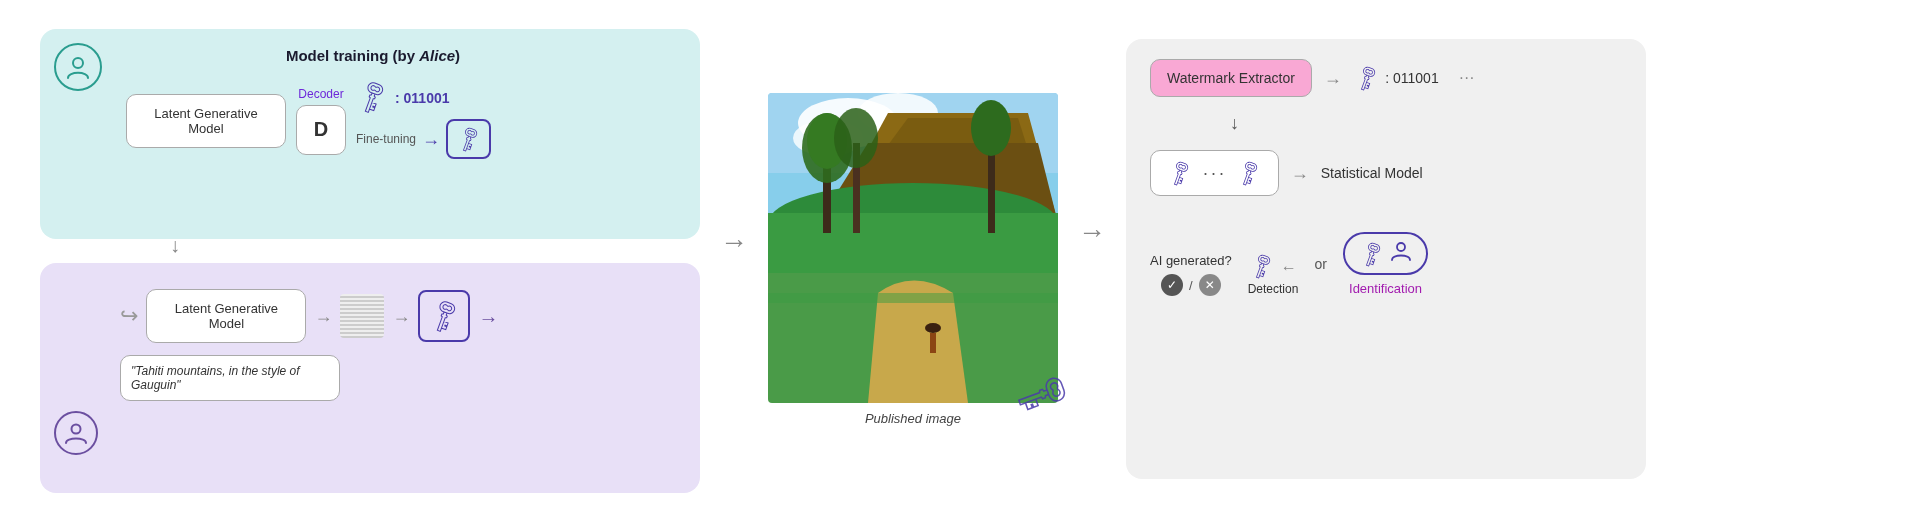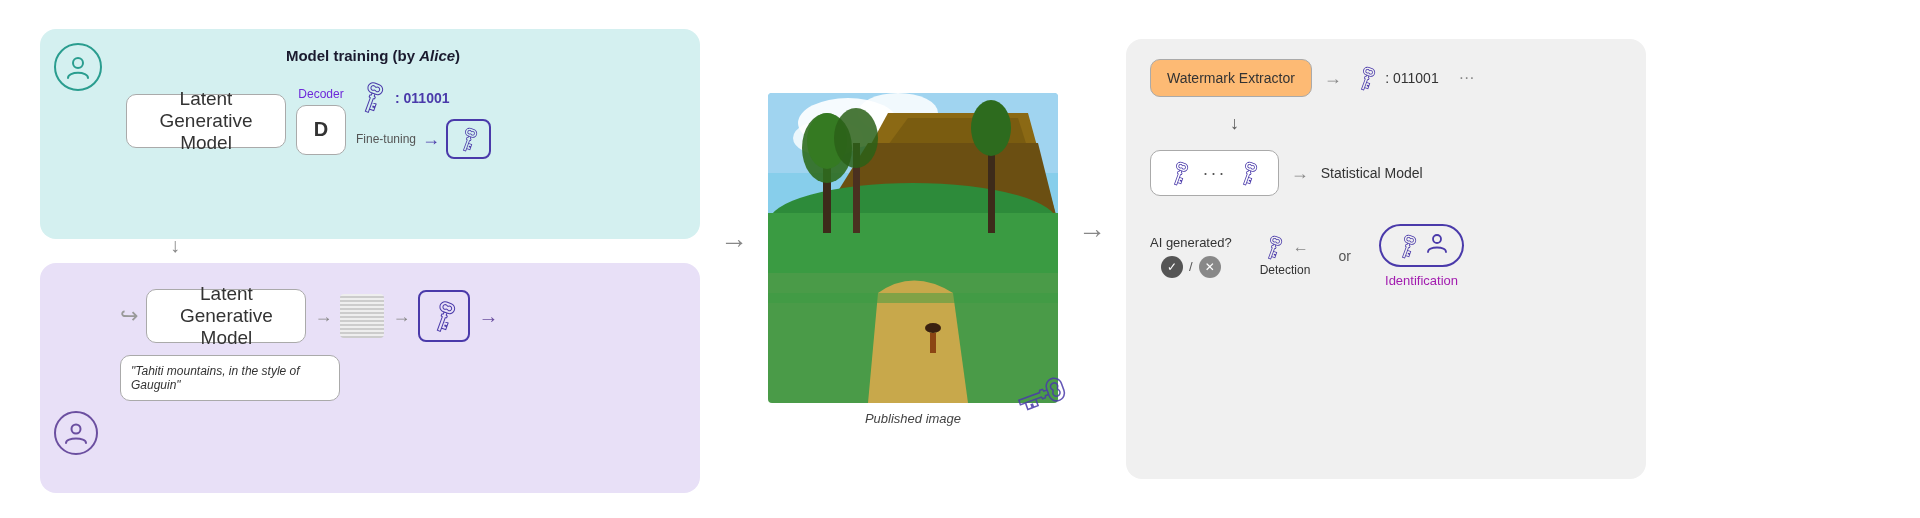--- a/index.html
+++ b/index.html
@@ -96,21 +96,21 @@
     }
 
     
     .node-box {
       border: 1.5px solid #aaa;
       border-radius: 10px;
       background: #fff;
       display: flex;
       align-items: center;
       justify-content: center;
-      font-size: 19px;
+      font-size: 13px;
       color: #333;
       text-align: center;
       padding: 8px 12px;
     }
     .decoder-box {
       width: 50px;
       height: 50px;
       border: 1.5px solid #aaa;
       border-radius: 10px;
       background: #fff;
@@ -232,21 +232,21 @@
 
     
     .extractor-row {
       display: flex;
       align-items: center;
       gap: 12px;
     }
     .extractor-box {
       border: 1.5px solid #aaa;
       border-radius: 10px;
-      background: #fdba74;
+      background: #f9a8d4;
       padding: 10px 16px;
       font-size: 14px;
       color: #333;
       white-space: nowrap;
     }
     .key-code {
       display: flex;
       align-items: center;
       gap: 6px;
       font-size: 14px;
@@ -496,21 +496,21 @@
     <div style="display:flex; align-items:center; gap:12px;">
       <div class="stat-row">
         <span class="key-icon-sm">🗝</span>
         <span class="dots">···</span>
         <span class="key-icon-sm">🗝</span>
       </div>
       <span style="font-size:18px; color:#888;">→</span>
       <span style="font-size:14px; color:#333; font-weight:500;">Statistical Model</span>
     </div>
 
-    <div style="display:flex; align-items:center; gap:28px; margin-top:12px;">
+    <div style="display:flex; align-items:flex-end; gap:16px; margin-top:20px;">
 
       <div class="detection-col">
         <span style="font-size:13px; color:#333;">AI generated?</span>
         <div class="detection-icons">
           <div class="check-icon">✓</div>
           <span style="font-size:13px; color:#555;">/</span>
           <div class="x-icon">✕</div>
         </div>
       </div>
 

